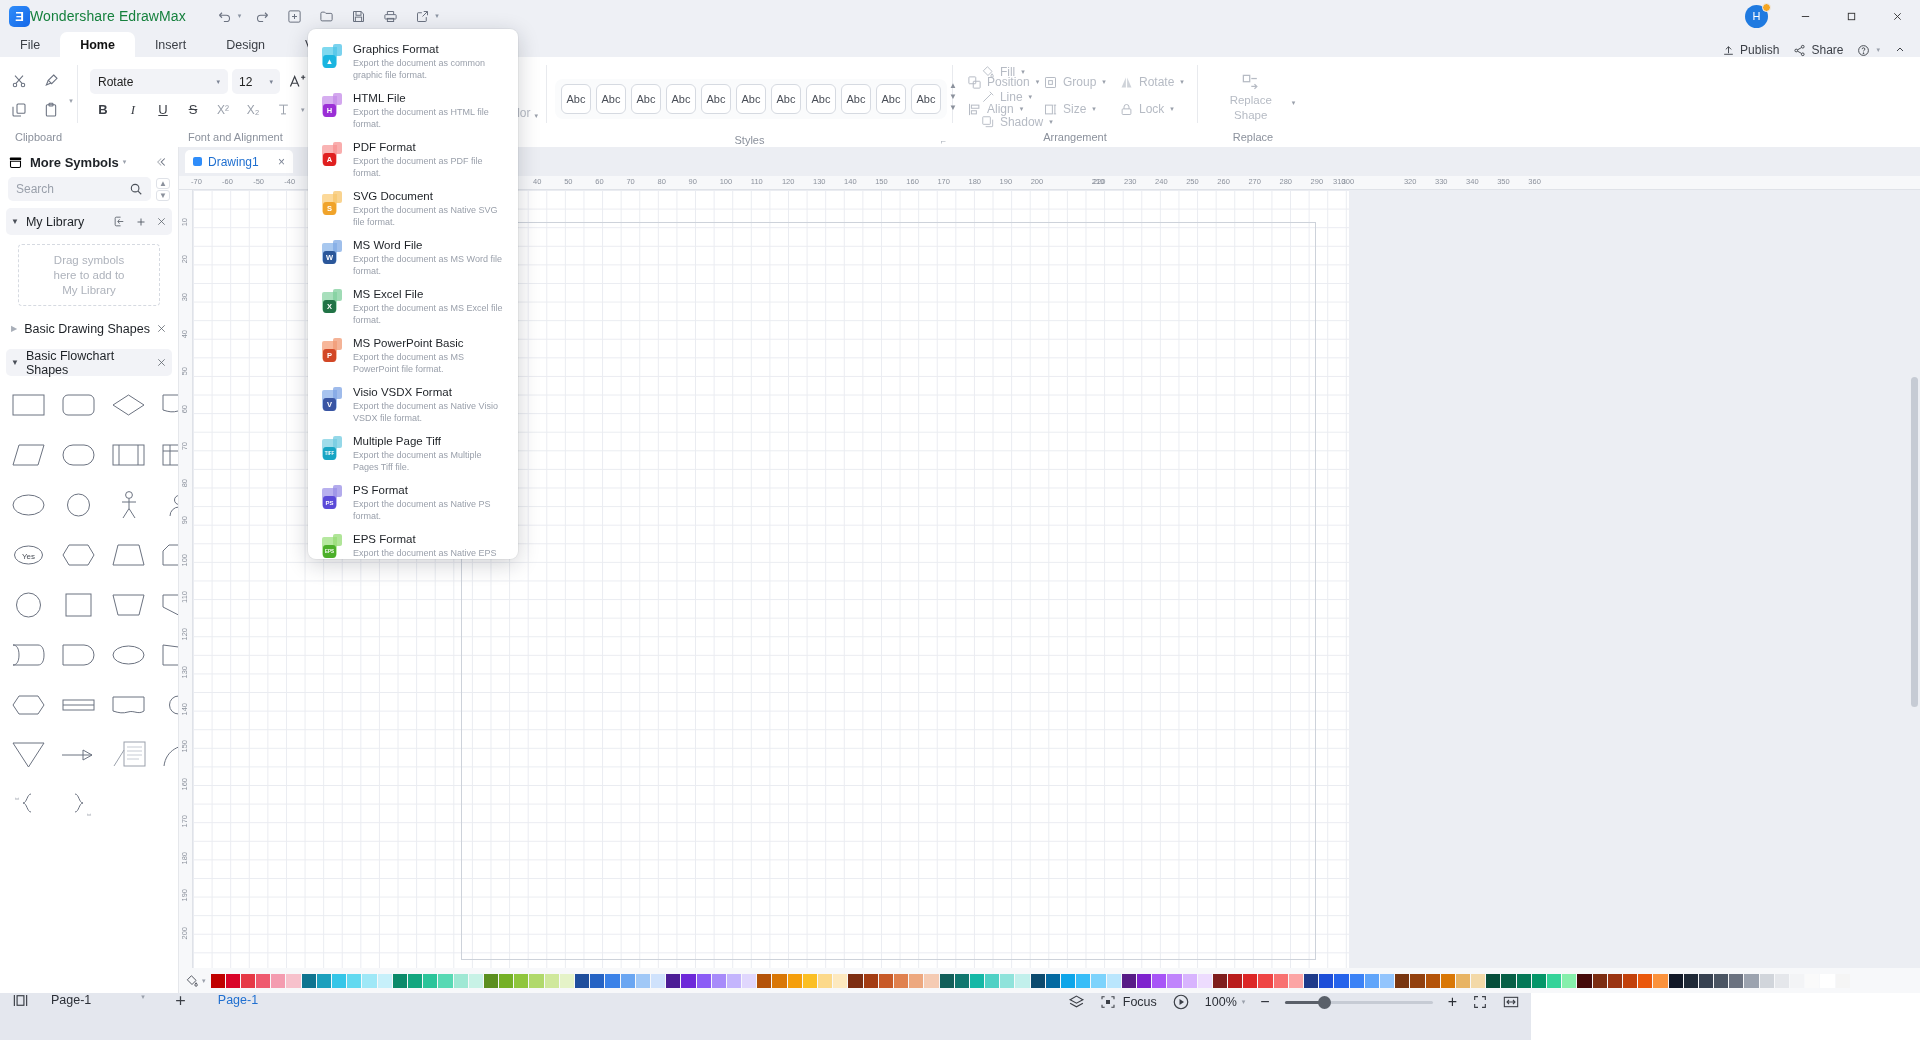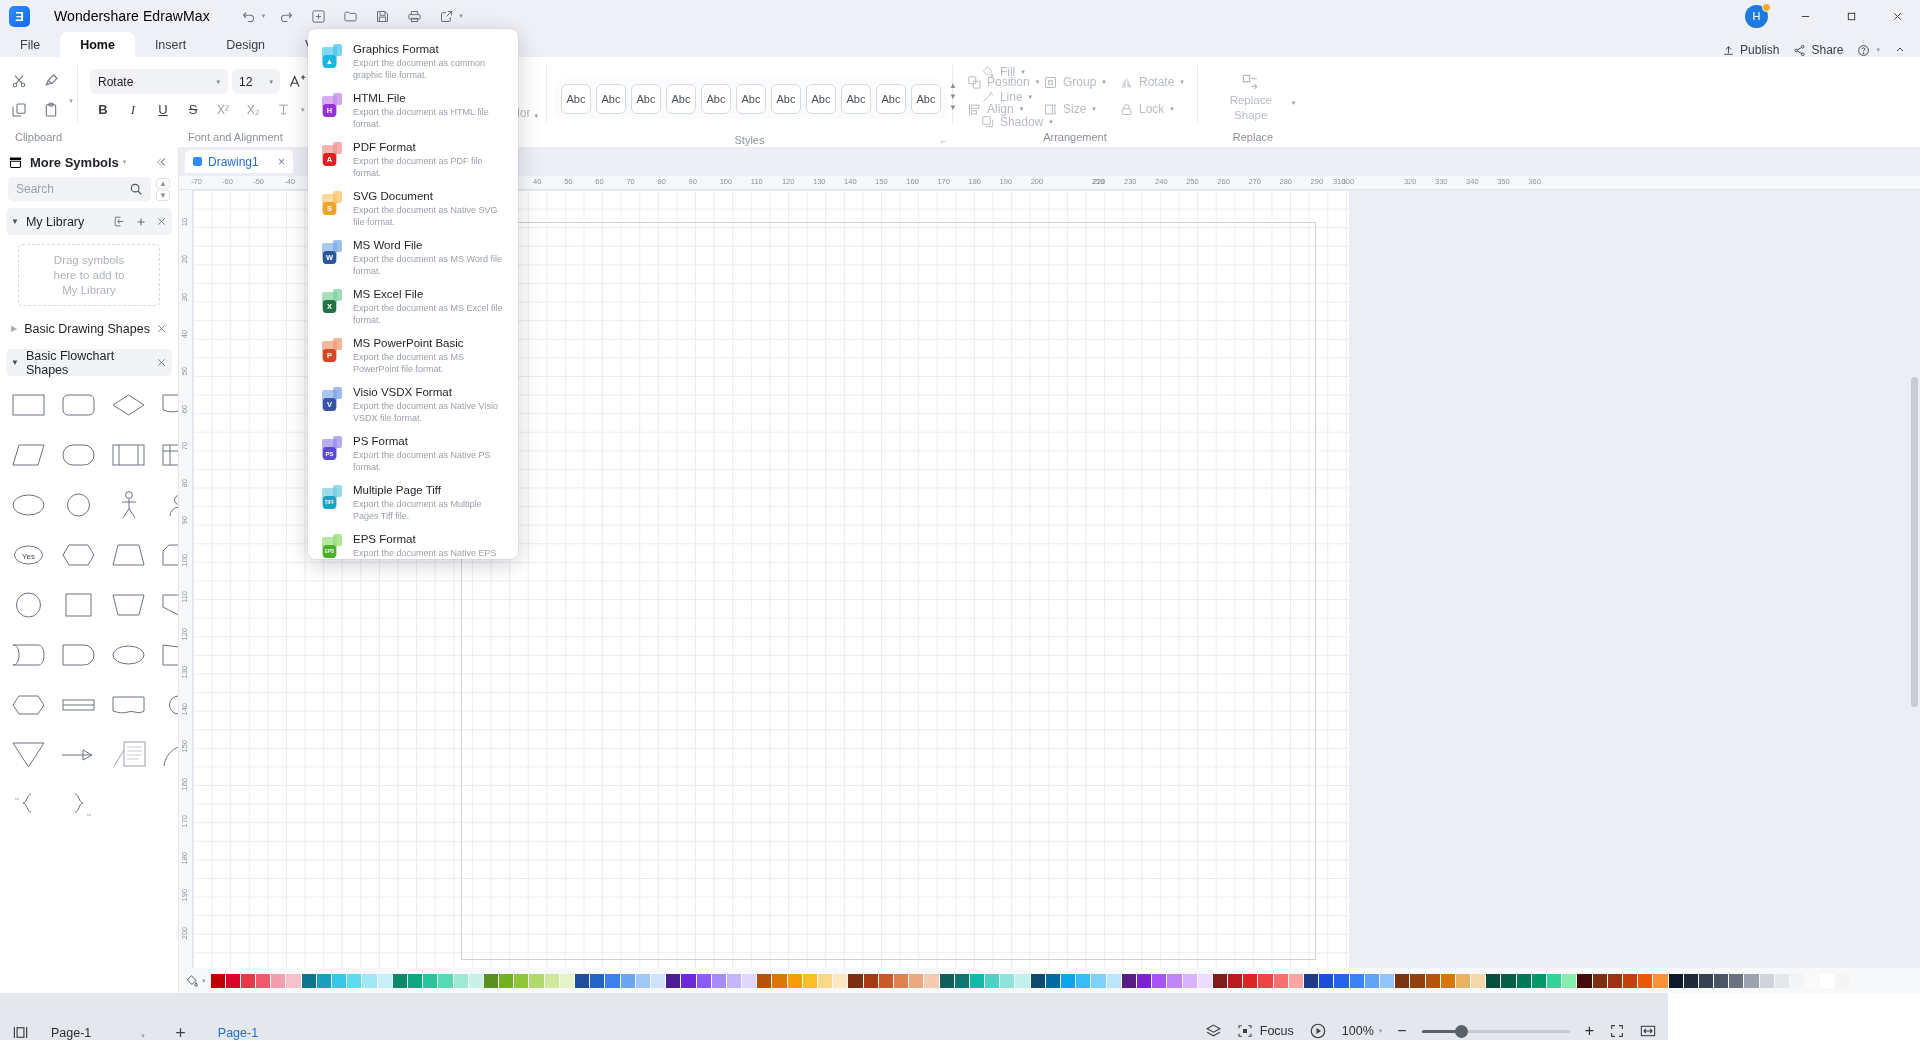--- a/index.html
+++ b/index.html
@@ -15,21 +15,21 @@
   .titlebar {
     position: absolute; top: 0; left: 0; width: 1920px; height: 32px;
     background: #eef0f5; display: flex; align-items: center;
   }
   .logo {
     width: 21px; height: 21px; margin-left: 9px; border-radius: 5px;
     background: linear-gradient(135deg,#2f8dfa,#1568e8);
     display: flex; align-items: center; justify-content: center;
     color: #fff; font-size: 13px; font-weight: bold;
   }
-  .apptitle { margin-left: 24px; font-size: 14px; color: #000000; letter-spacing: .1px; }
+  .apptitle { margin-left: 0; font-size: 14px; color: #15803d; letter-spacing: .1px; }
   .tb-icons { display: flex; align-items: center; margin-left: 24px; gap: 2px; }
   .tb-ico {
     width: 30px; height: 26px; display: flex; align-items: center; justify-content: center;
     color: #6b7280; border-radius: 4px;
   }
   .tb-caret { font-size: 7px; color: #8b94a3; margin-left: -4px; margin-right: 4px; }
   .tb-right { margin-left: auto; display: flex; align-items: center; }
   .avatar-btn {
     width: 23px; height: 23px; border-radius: 50%; background: #1f7ae0; color: #fff;
     font-size: 11px; display: flex; align-items: center; justify-content: center;
@@ -234,22 +234,22 @@
   
   .colorbar {
     position: absolute; bottom: 47px; left: 179px; width: 1741px; height: 25px;
     background: #f7f8fa; display: flex; align-items: center; padding-left: 6px; gap: 0;
   }
   .cb-fill { display: flex; align-items: center; gap: 2px; color: #4a4f58; font-size: 12px; margin-right: 5px; }
   .swatch { width: 14.2px; height: 14px; margin-right: 1px; flex: 0 0 auto; }
 
   
   .statusbar {
-    position: absolute; bottom: 0; left: 0; width: 1668px; height: 47px;
-    background: #e4e7ee; display: flex; align-items: flex-end; padding: 0 12px;
+    position: absolute; bottom: 0; left: 0; width: 1531px; height: 47px;
+    background: #e4e7ee; display: flex; align-items: flex-start; padding: 0 12px;
   }
   .sb-ico { color: #3b3f46; display: flex; align-items: center; justify-content: center; }
   .sb-txt { font-size: 12.5px; color: #2b2f36; }
   .sb-page-active { font-size: 12.5px; color: #1f6fd0; }
   .sb-right { margin-left: auto; display: flex; align-items: center; gap: 15px; }
   .zoomtrack { width: 148px; height: 3px; background: #c6cbd4; border-radius: 2px; position: relative; }
   .zoomfill { position: absolute; left: 0; top: 0; height: 3px; width: 40px; background: #5a6069; border-radius: 2px; }
   .zoomknob { position: absolute; left: 33px; top: -5px; width: 13px; height: 13px; border-radius: 50%; background: #5a6069; }
   svg { display: block; }
 </style>
@@ -1090,41 +1090,41 @@
           </div>
         </div>
         <div class="dtxt">
           <div class="dtitle">Visio VSDX Format</div>
           <div class="ddesc">Export the document as Native Visio VSDX file format.</div>
         </div>
       </div>
       <div class="ditem">
         <div class="dicon">
           <div class="fi">
+            <div class="body" style="background:#9fdcea"></div>
+            <div class="fold" style="background:#72cbe0"></div>
+            <div class="badge" style="background:#18a5c4;font-size:4.5px">TIFF</div>
+          </div>
+        </div>
+        <div class="dtxt">
+          <div class="dtitle">Multiple Page Tiff</div>
+          <div class="ddesc">Export the document as Multiple Pages Tiff file.</div>
+        </div>
+      </div>
+      <div class="ditem">
+        <div class="dicon">
+          <div class="fi">
             <div class="body" style="background:#b8b0ee"></div>
             <div class="fold" style="background:#9a8fe6"></div>
             <div class="badge" style="background:#5b4ad8;font-size:6px">PS</div>
           </div>
         </div>
         <div class="dtxt">
           <div class="dtitle">PS Format</div>
           <div class="ddesc">Export the document as Native PS format.</div>
-        </div>
-      </div>
-      <div class="ditem">
-        <div class="dicon">
-          <div class="fi">
-            <div class="body" style="background:#9fdcea"></div>
-            <div class="fold" style="background:#72cbe0"></div>
-            <div class="badge" style="background:#18a5c4;font-size:4.5px">TIFF</div>
-          </div>
-        </div>
-        <div class="dtxt">
-          <div class="dtitle">Multiple Page Tiff</div>
-          <div class="ddesc">Export the document as Multiple Pages Tiff file.</div>
         </div>
       </div>
       <div class="ditem">
         <div class="dicon">
           <div class="fi">
             <div class="body" style="background:#b6e8a0"></div>
             <div class="fold" style="background:#95dc76"></div>
             <div class="badge" style="background:#4caf2a;font-size:4.5px">EPS</div>
           </div>
         </div>

